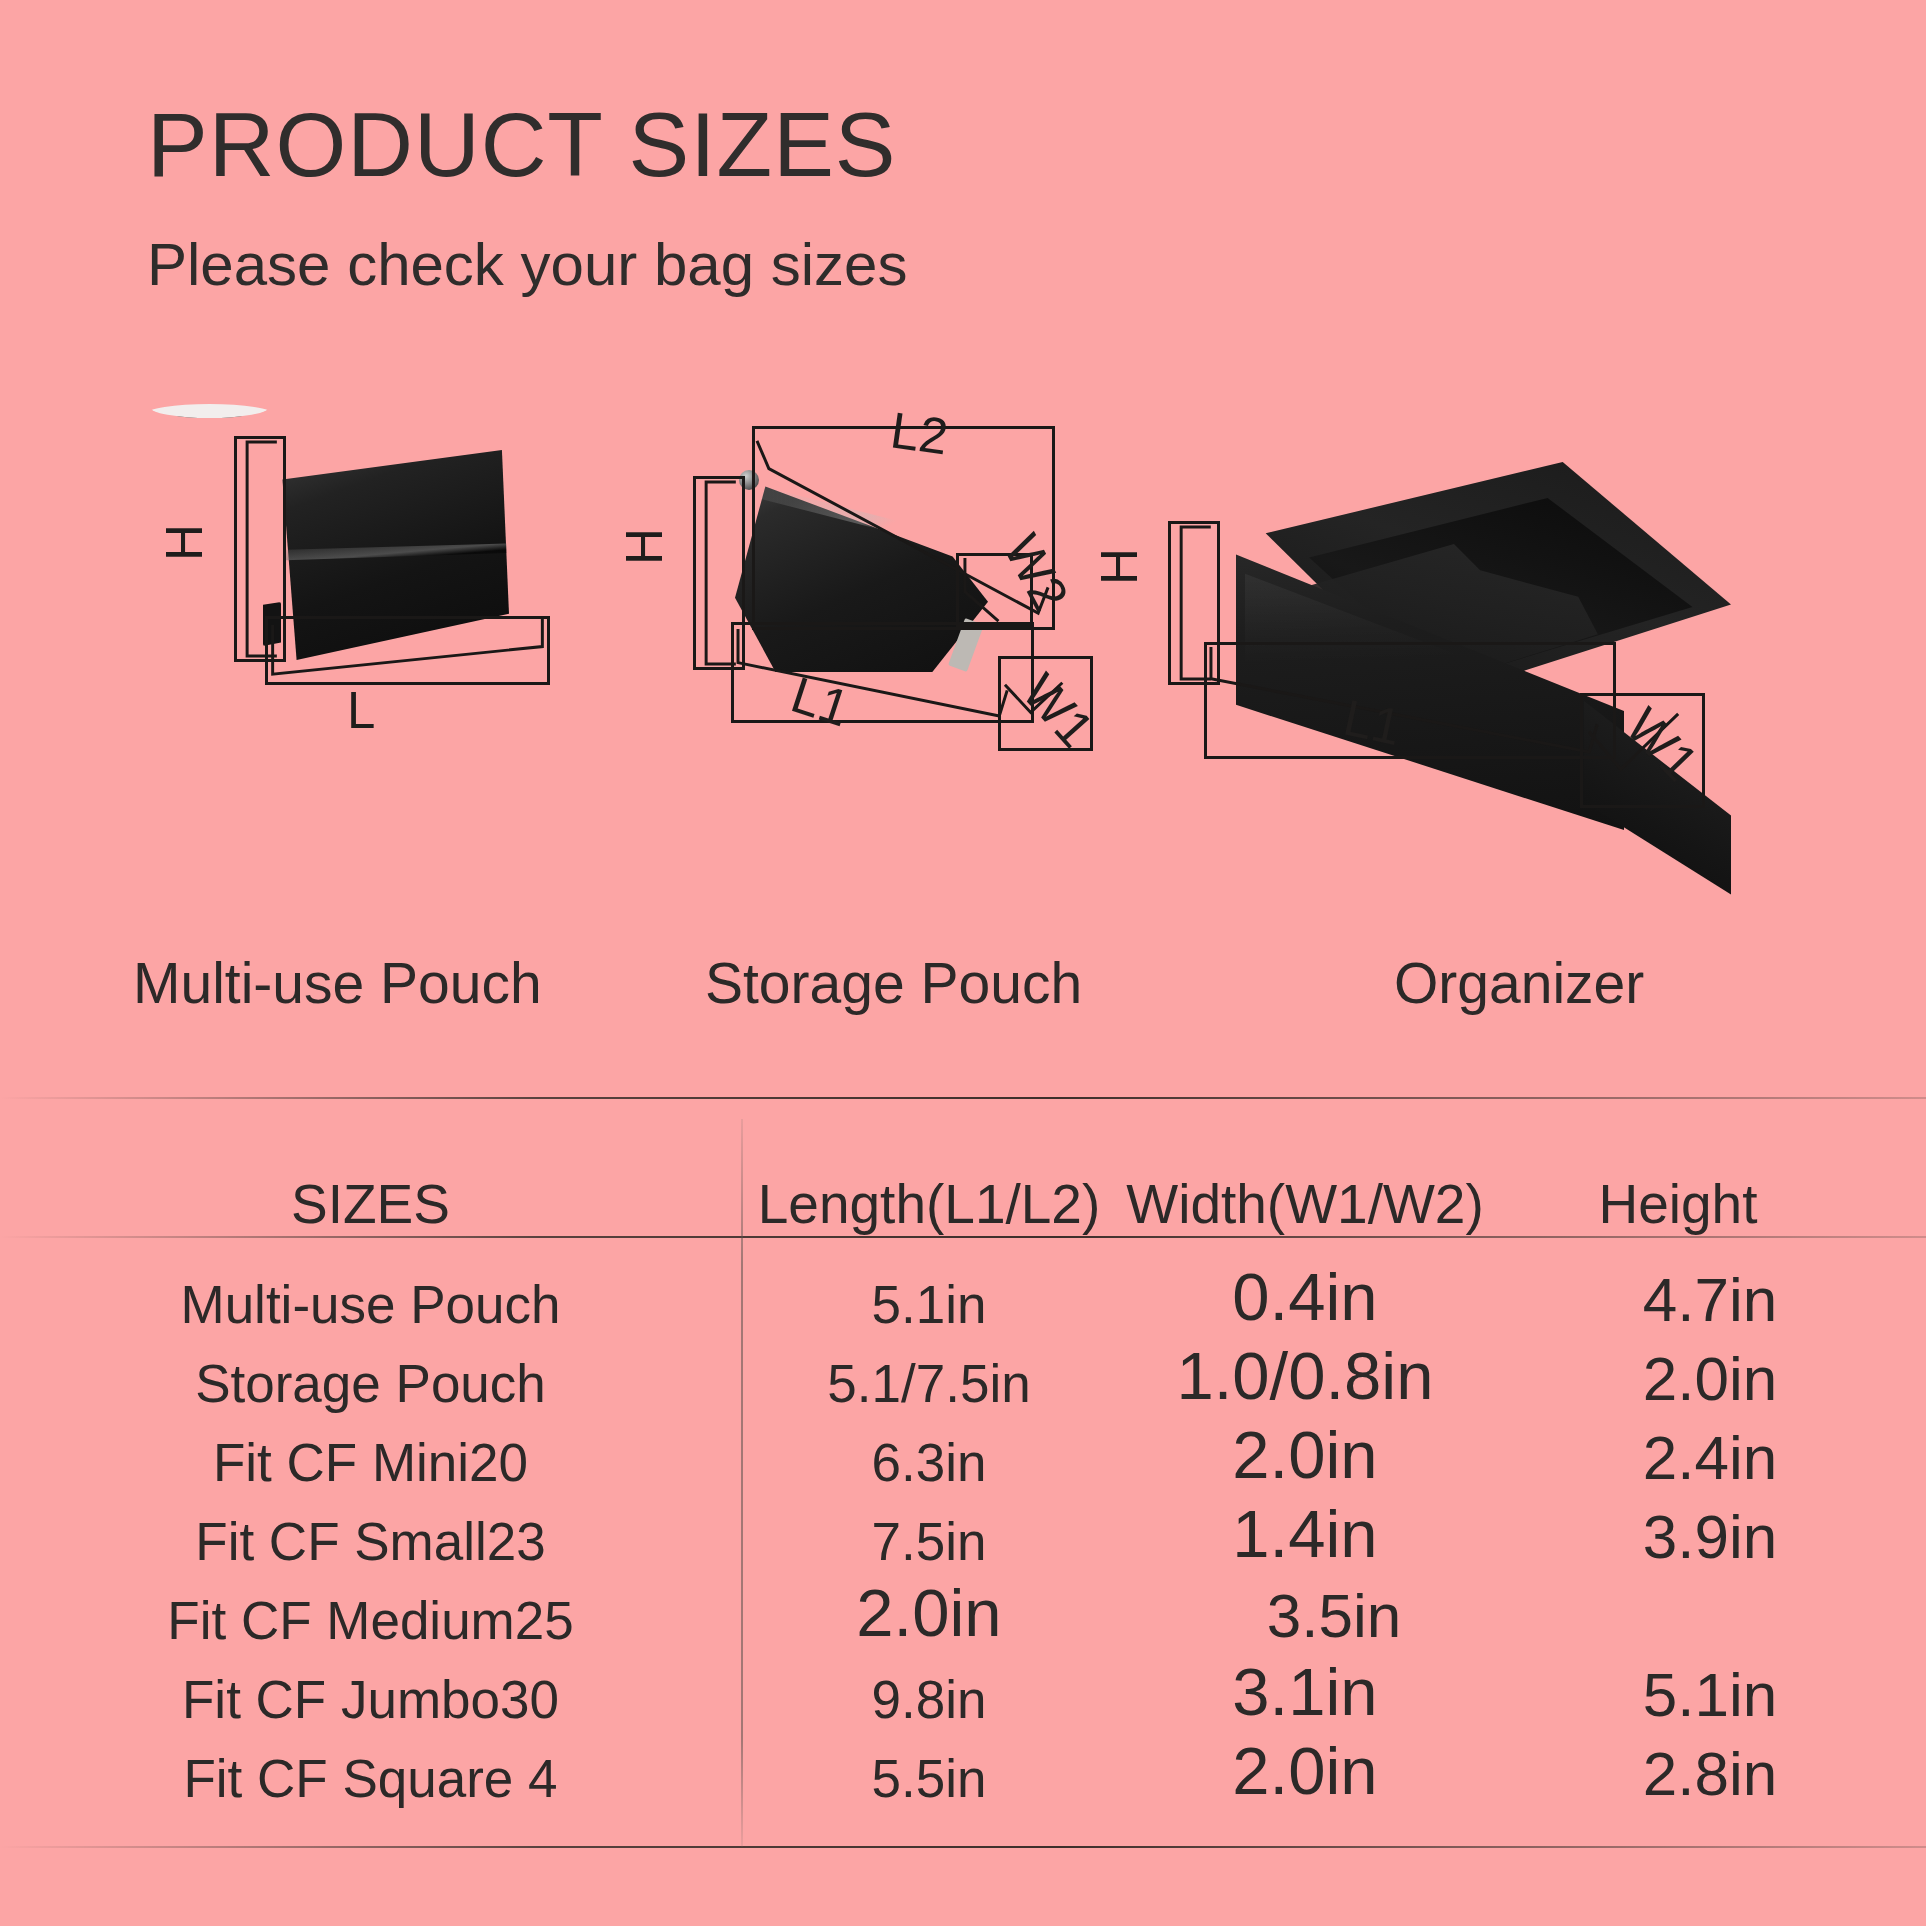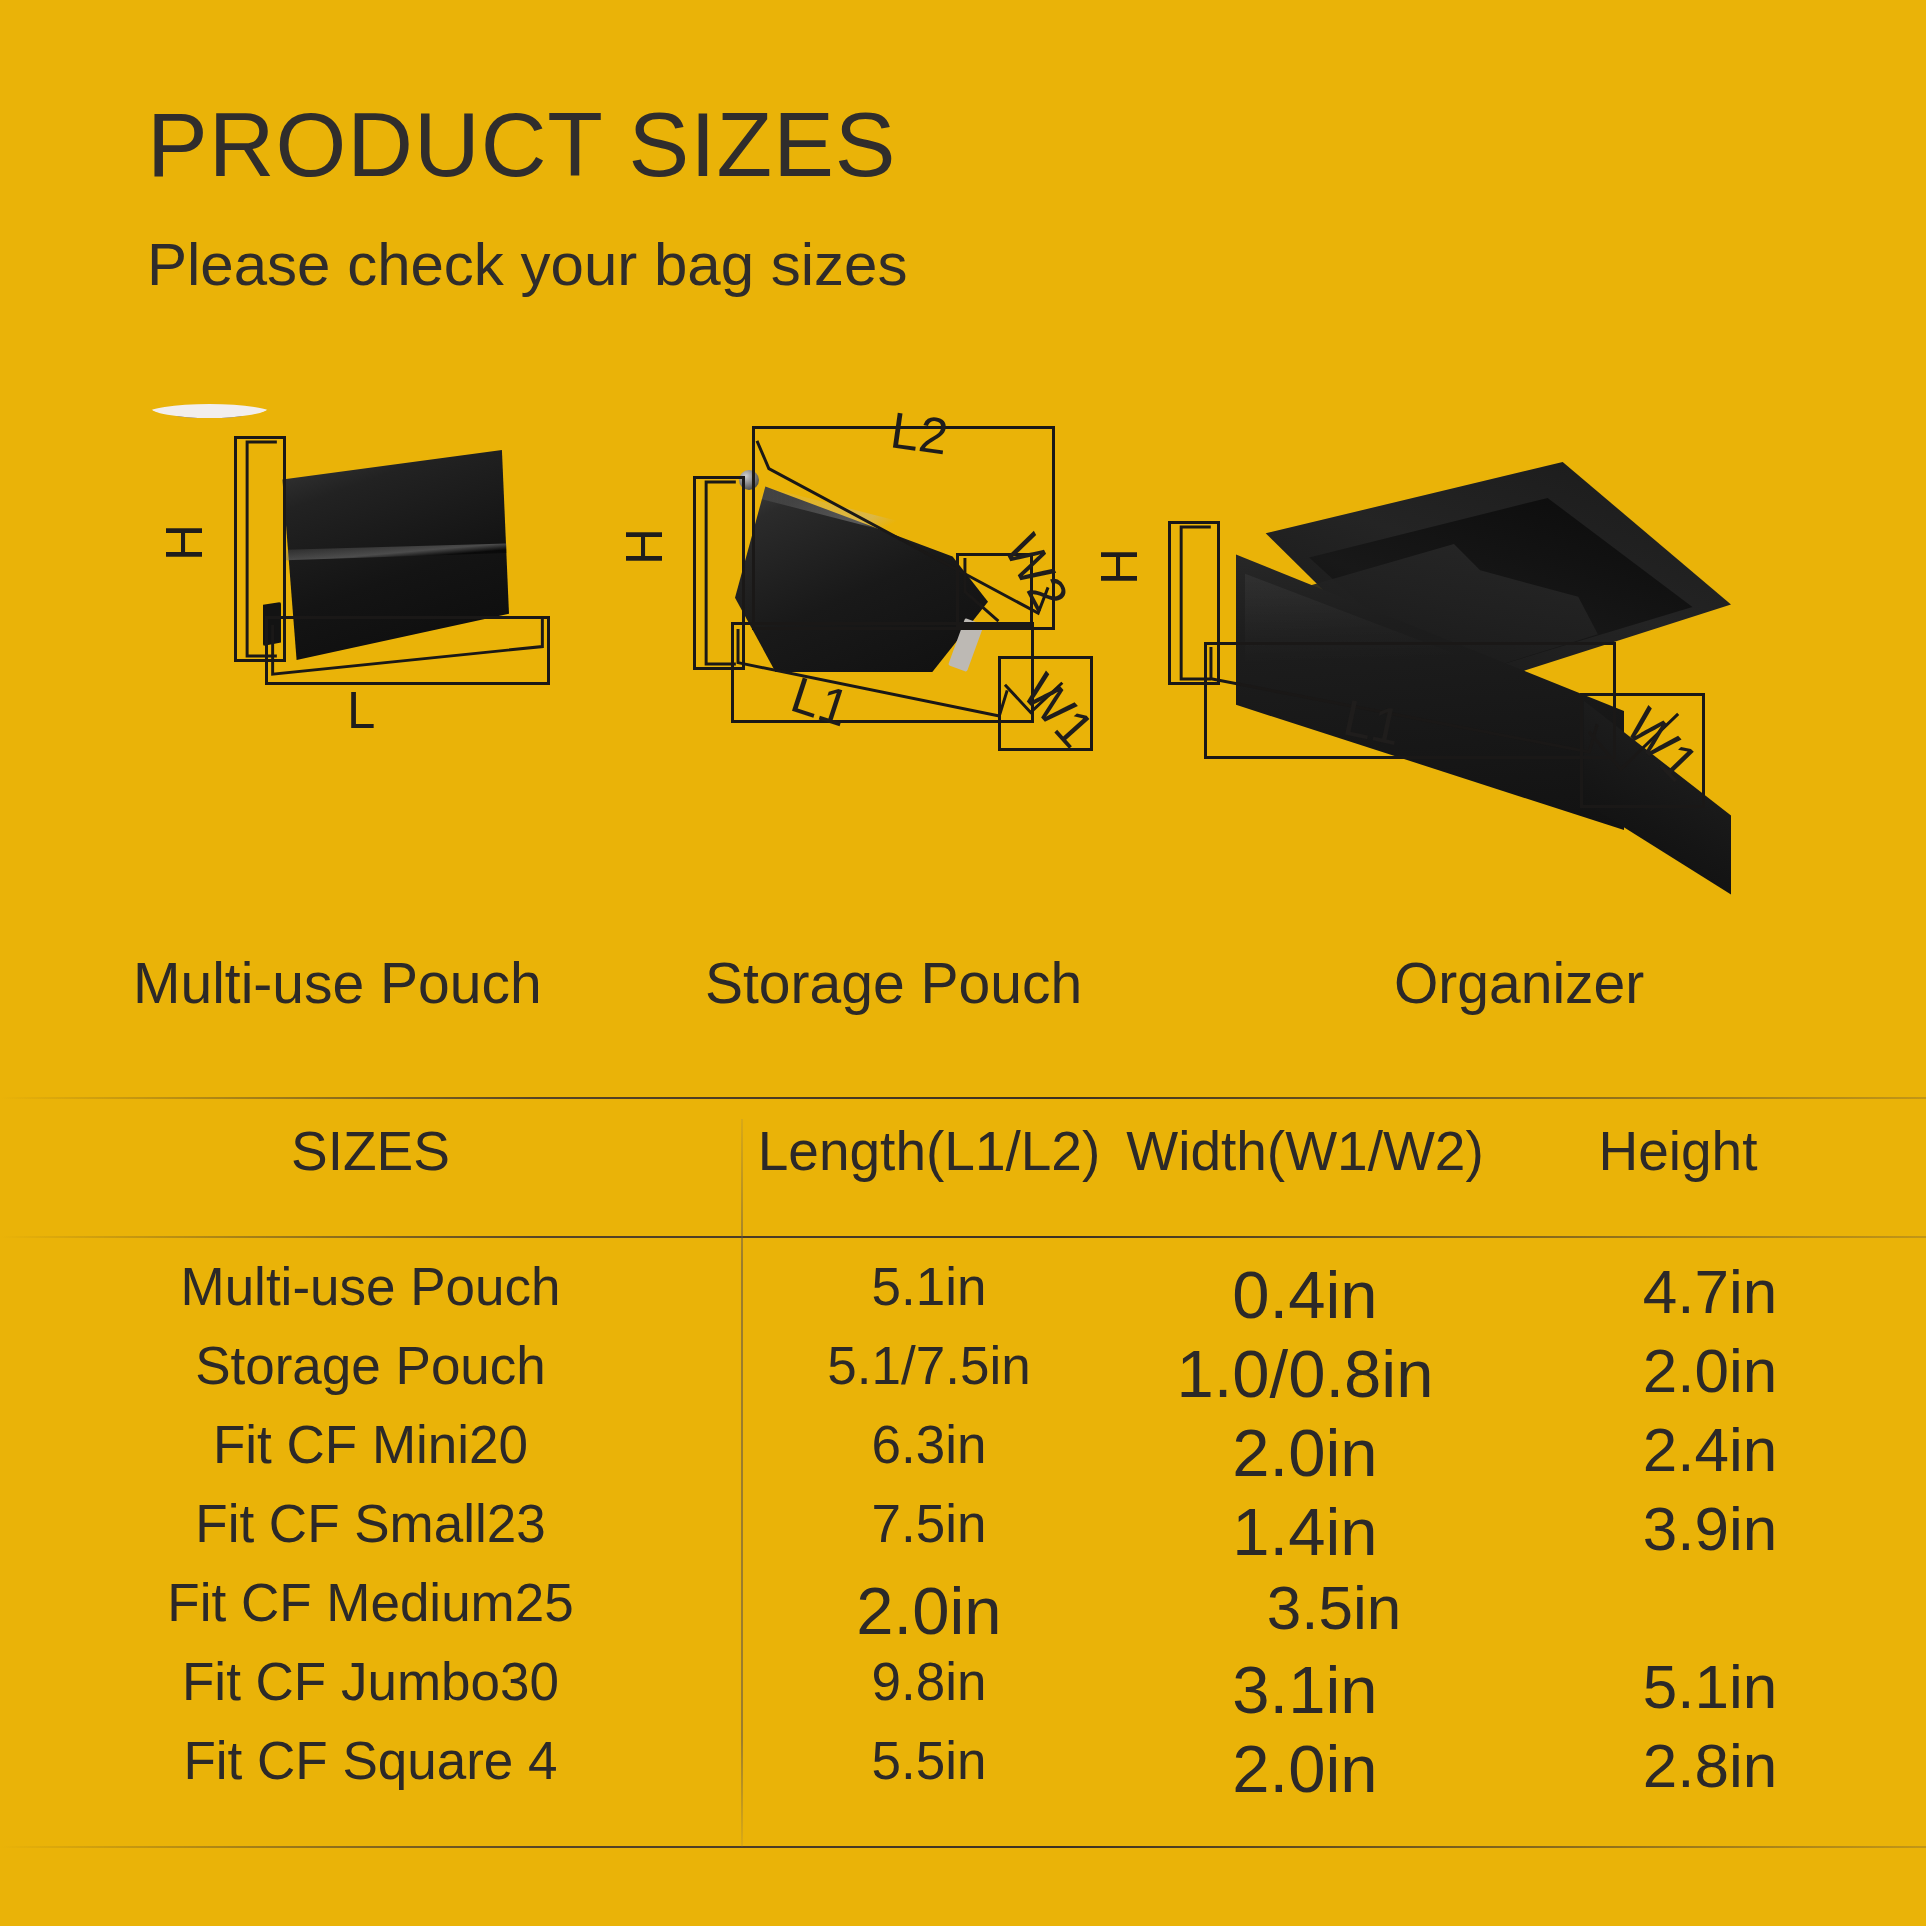--- a/index.html
+++ b/index.html
@@ -4,21 +4,21 @@
 <style>
   html, body {
     margin: 0;
     padding: 0;
     background: #f2eeed;
   }
   .page {
     position: relative;
     width: 1927px;
     height: 1927px;
-    background: #eab308;
+    background: #fca5a5;
     font-family: "Liberation Sans", sans-serif;
     color: #2d2a29;
     overflow: hidden;
   }
 
   
   .header { position: absolute; left: 147px; top: 99px; }
   .title {
     font-size: 91px;
     font-weight: 400;
@@ -183,21 +183,21 @@
     position: absolute;
     top: 1119px;
     left: 741px;
     width: 2px;
     height: 728px;
     background: linear-gradient(180deg, rgba(120,110,106,.15) 0%, rgba(90,80,76,.55) 20%, rgba(90,80,76,.55) 85%, rgba(120,110,106,.12) 100%);
   }
 
   
   .table { position: absolute; left: 0; top: 1119px; width: 1927px; }
-  .trow { position: relative; display: flex; align-items: flex-start; height: 79px; }
+  .trow { position: relative; display: flex; align-items: flex-end; height: 79px; }
   .trow.head { height: 117px; }
   .c-size  { width: 741px; text-align: center; font-size: 53px; color: #2c2928; }
   .c-len   { width: 376px; text-align: center; font-size: 53px; color: #2c2928; }
   .c-wid   { width: 376px; text-align: center; font-size: 67px; color: #2c2928; }
   .c-hgt   { width: 434px; text-align: center; font-size: 62px; color: #2c2928; }
   .head .c-size, .head .c-len, .head .c-wid, .head .c-hgt { font-size: 55px; }
   .head .c-hgt { padding-right: 64px; box-sizing: border-box; }
 </style>
 </head>
 <body>

